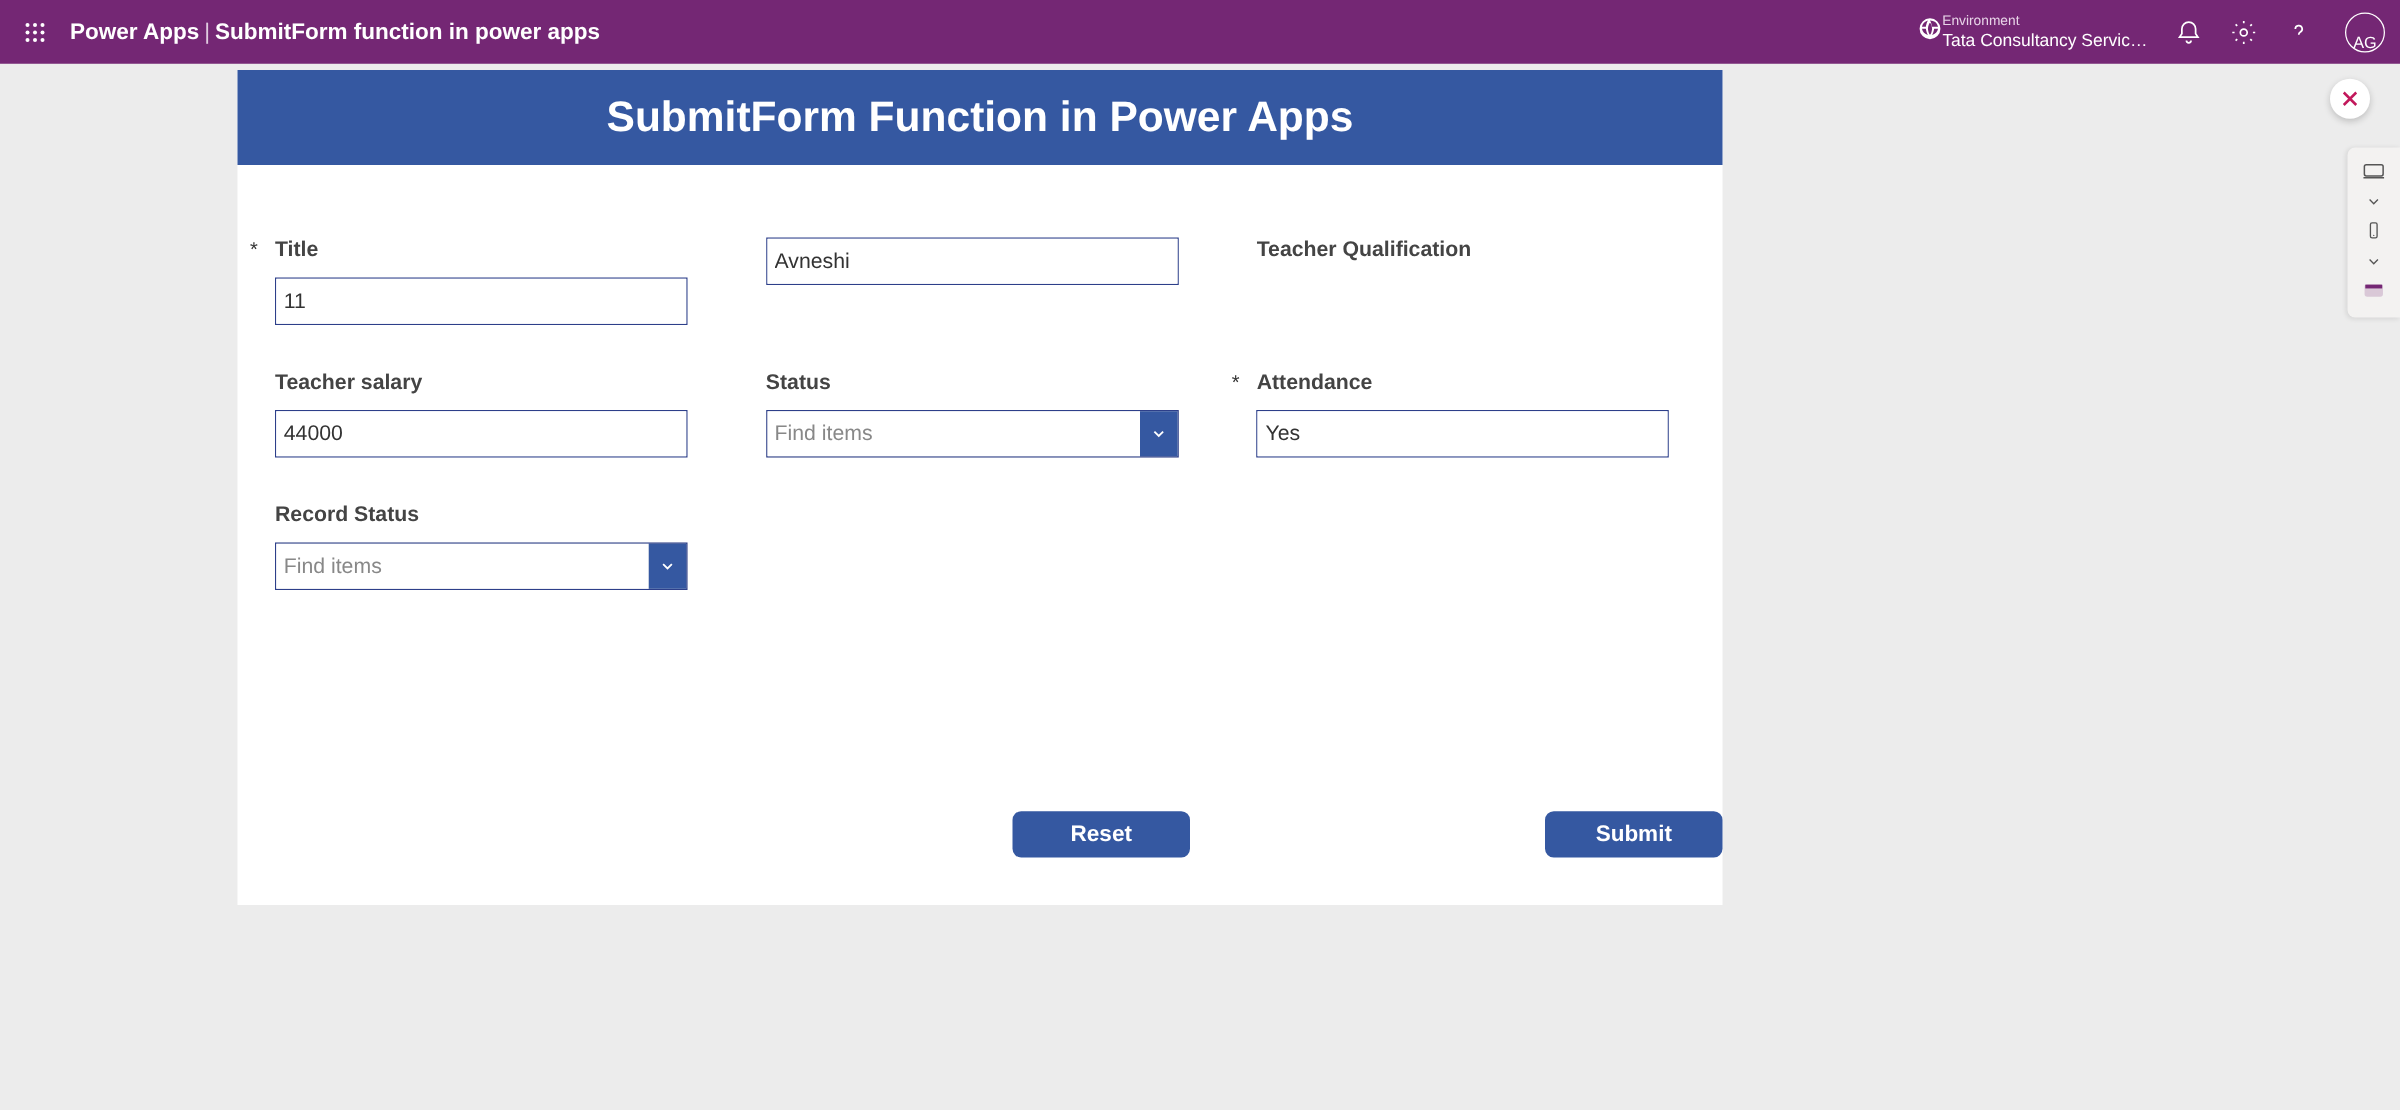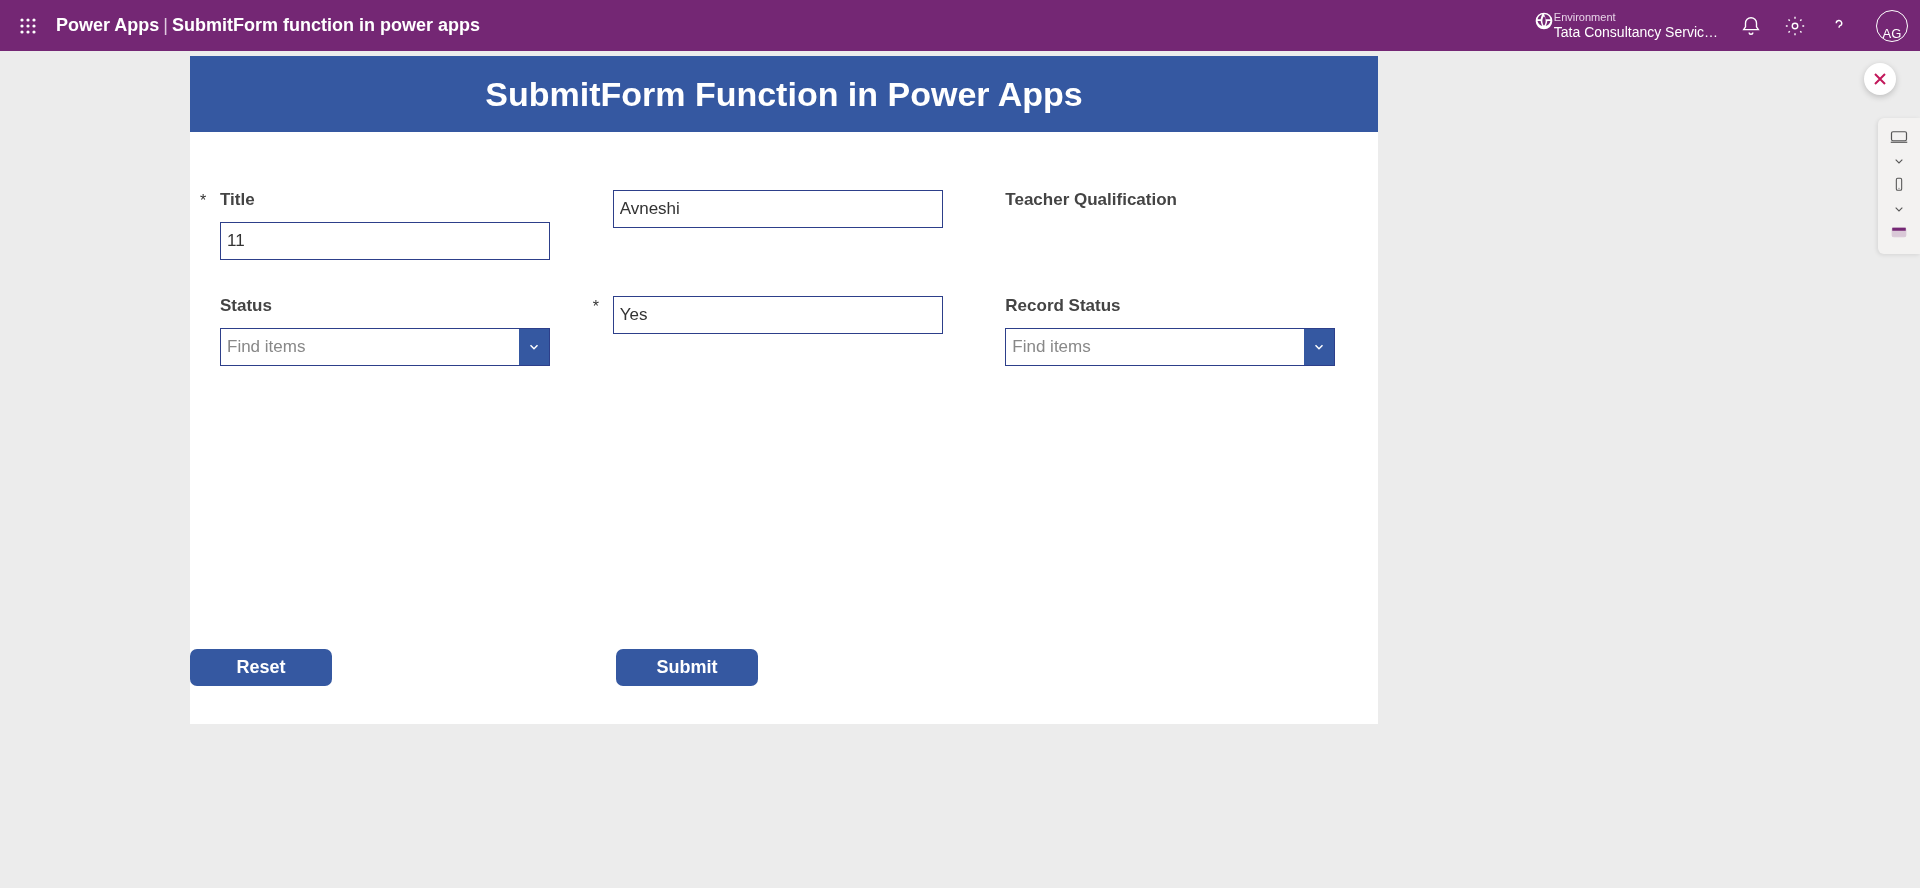--- a/index.html
+++ b/index.html
@@ -27,21 +27,21 @@
     font-weight: 600;
   }
   .bar { font-weight: 400; margin: 0 4px; color: #e0cbe0; }
   .appname { font-weight: 600; }
   .header-right {
     margin-left: auto;
     display: flex;
     align-items: center;
     gap: 22px;
   }
-  .env-block { display: flex; align-items: flex-start; }
+  .env-block { display: flex; align-items: center; }
   .env-icon svg { fill: #fff; width: 20px; height: 20px; }
   .env-text { display: flex; flex-direction: column; line-height: 1.15; max-width: 170px; }
   .env-label { font-size: 11px; color: #e8d4e8; }
   .env-name { font-size: 14px; color: #fff; white-space: nowrap; overflow: hidden; text-overflow: ellipsis; }
   .hicon { width: 22px; height: 22px; display:flex; align-items:center; justify-content:center; cursor:pointer; }
   .hicon svg { stroke: #fff; fill: none; stroke-width: 1.5; }
   .avatar {
     width: 32px; height: 32px;
     border: 1.5px solid #fff;
     border-radius: 50%;
@@ -148,21 +148,21 @@
     display:flex; align-items:center; justify-content:center;
     cursor:pointer;
   }
   .combo-btn svg { stroke:#fff; stroke-width:2.5; fill:none; width:14px; height:14px; }
 
   .buttons-row {
     position: absolute;
     bottom: 38px;
     left: 0; right: 0;
     display:flex;
-    justify-content: flex-start;
+    justify-content: flex-end;
     gap: 284px;
   }
   .action-btn {
     width: 142px;
     height: 37px;
     border-radius: 7px;
     background: #3558a1;
     color:#fff;
     font-size: 18px;
     font-weight: 600;
@@ -281,35 +281,42 @@
     <div class="field">
       <div class="ctrl">
         <input type="text" value="Avneshi" style="">
       </div>
     </div>
 
     <div class="field">
       <div class="label-row">Teacher Qualification</div>
     </div>
 
+    <div class="field">
+      <div class="label-row">Teacher salary</div>
+      <div class="ctrl">
+        <input type="text" value="44000" style="">
+      </div>
+    </div>
 
     <div class="field">
       <div class="label-row">Status</div>
       <div class="ctrl">
         <input type="text" placeholder="Find items" style="">
         <div class="combo-btn">
           <svg viewBox="0 0 24 24">
               <path d="M6 9l6 6 6-6"></path>
             </svg>
         </div>
       </div>
     </div>
 
     <div class="field">
       <span class="req">*</span>
+      <div class="label-row">Attendance</div>
       <div class="ctrl">
         <input type="text" value="Yes" style="">
       </div>
     </div>
 
     <div class="field">
       <div class="label-row">Record Status</div>
       <div class="ctrl">
         <input type="text" placeholder="Find items" style="">
         <div class="combo-btn">

